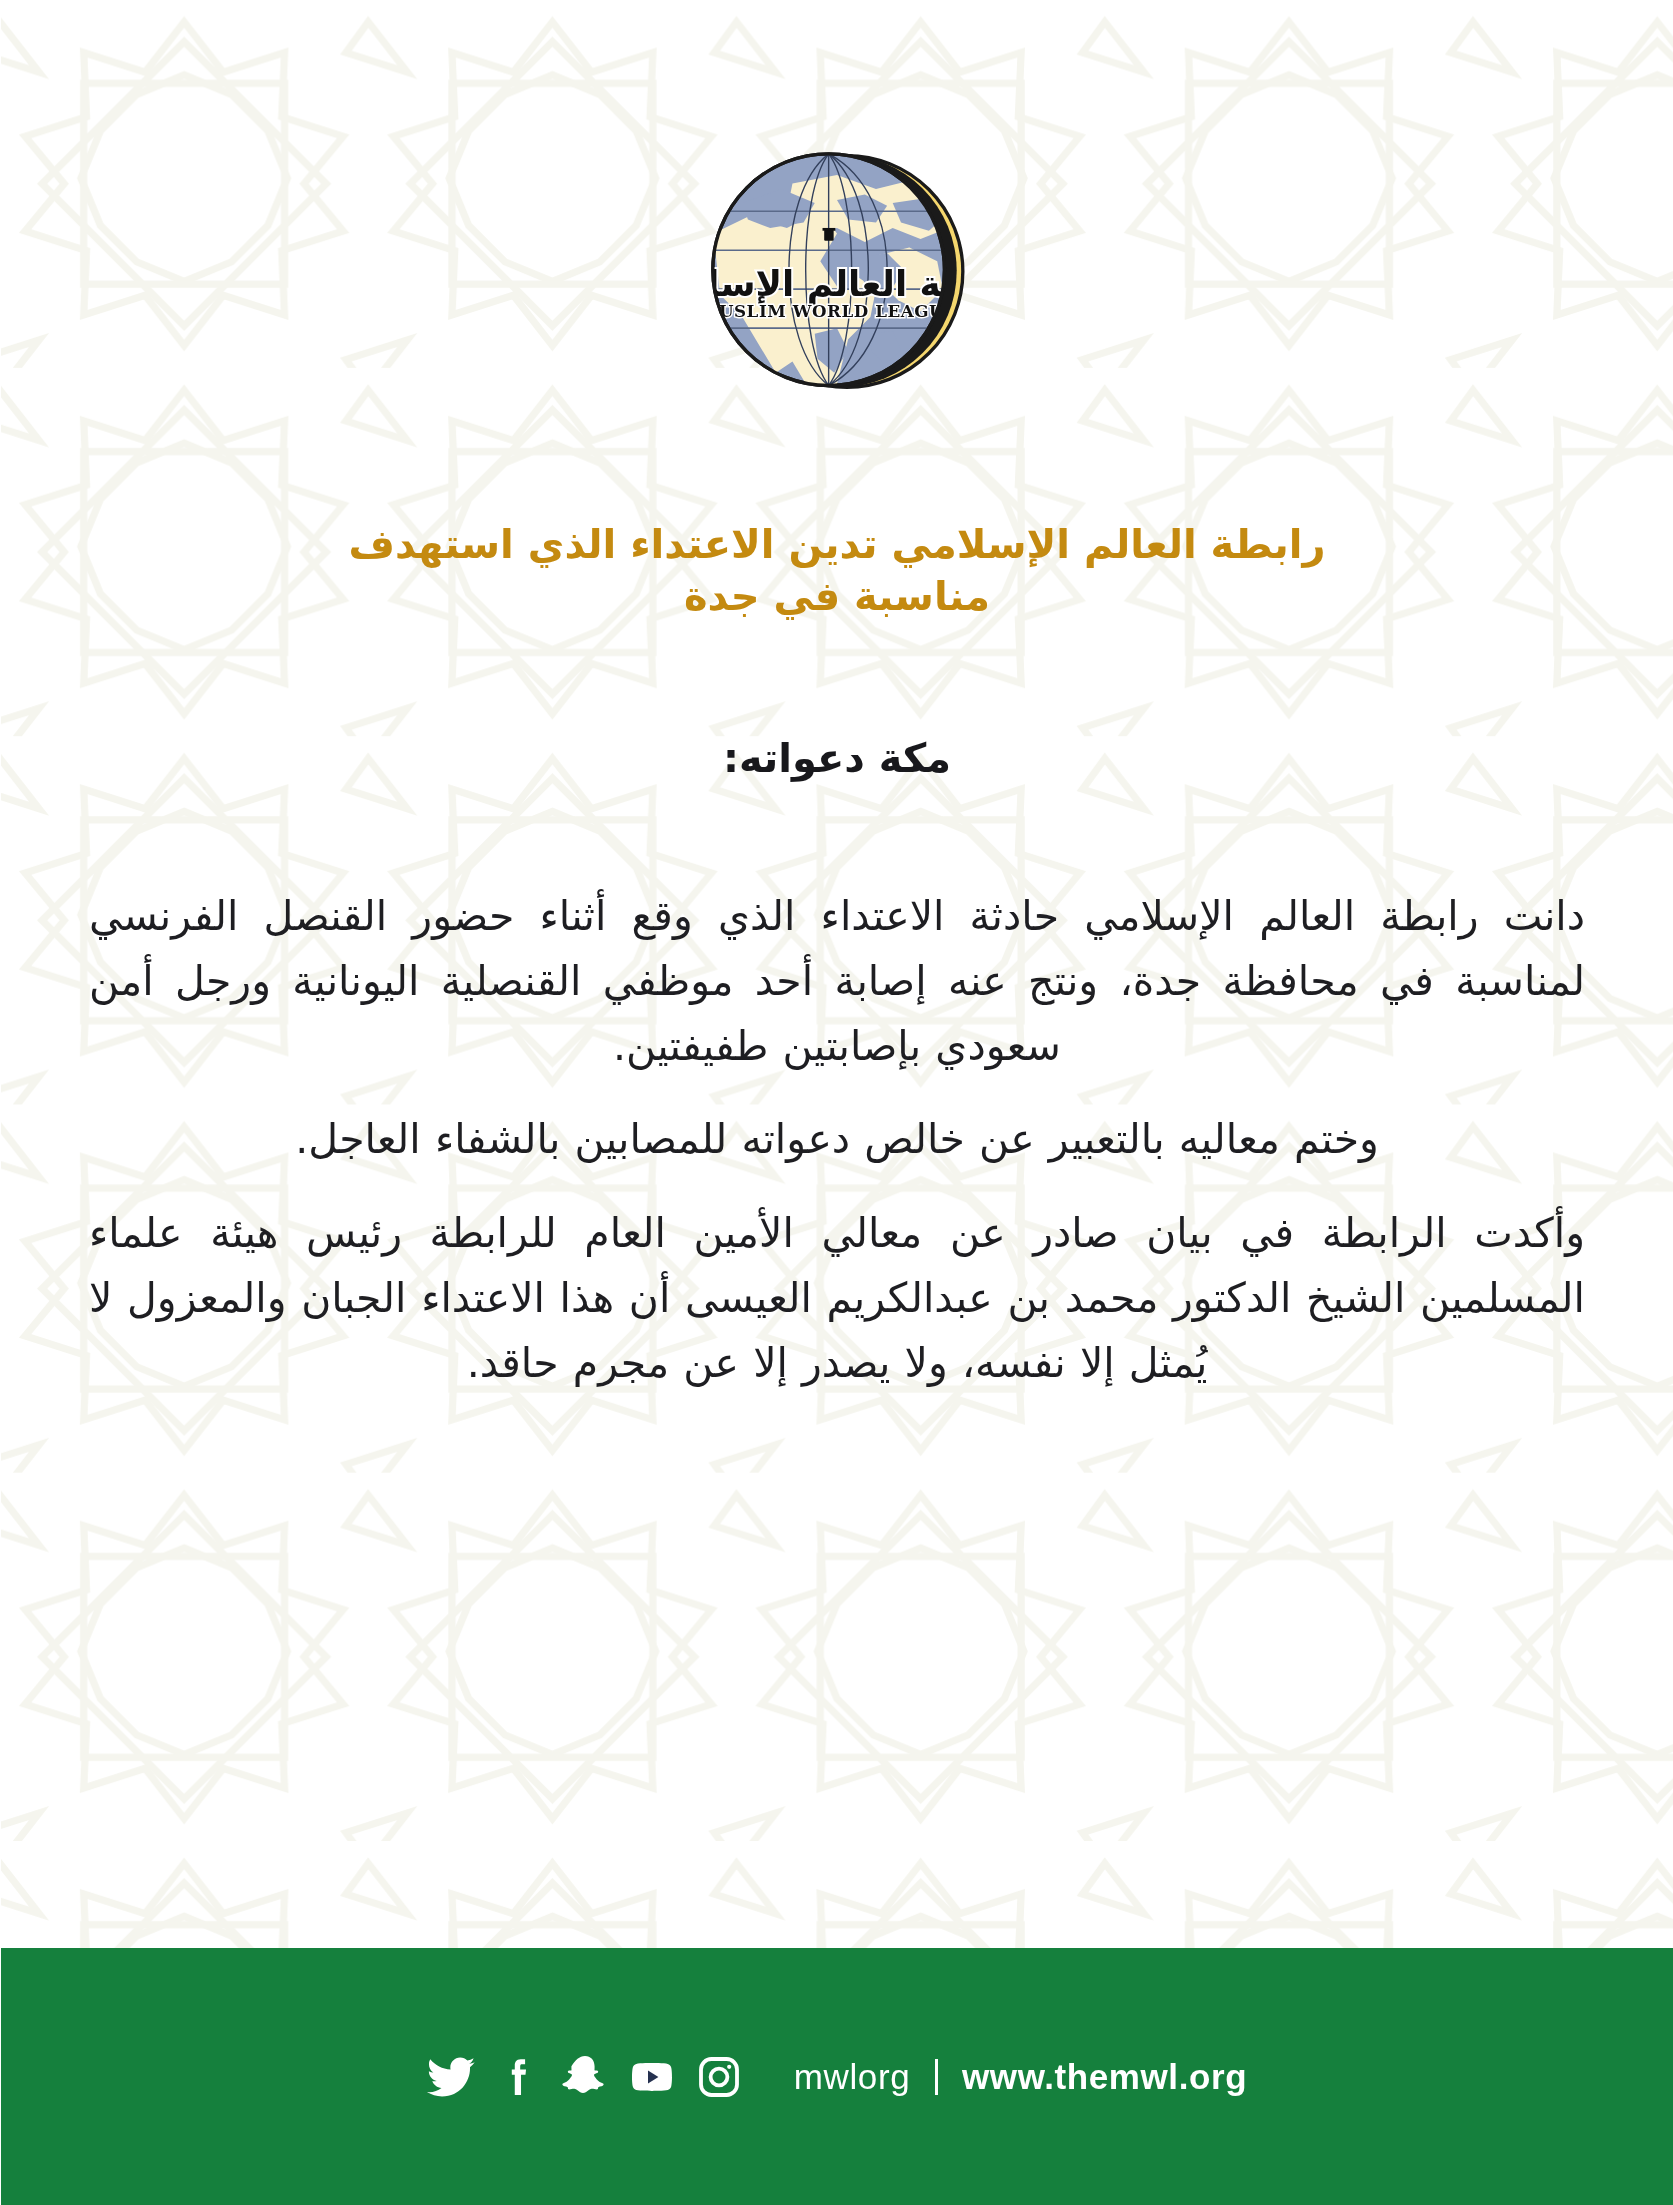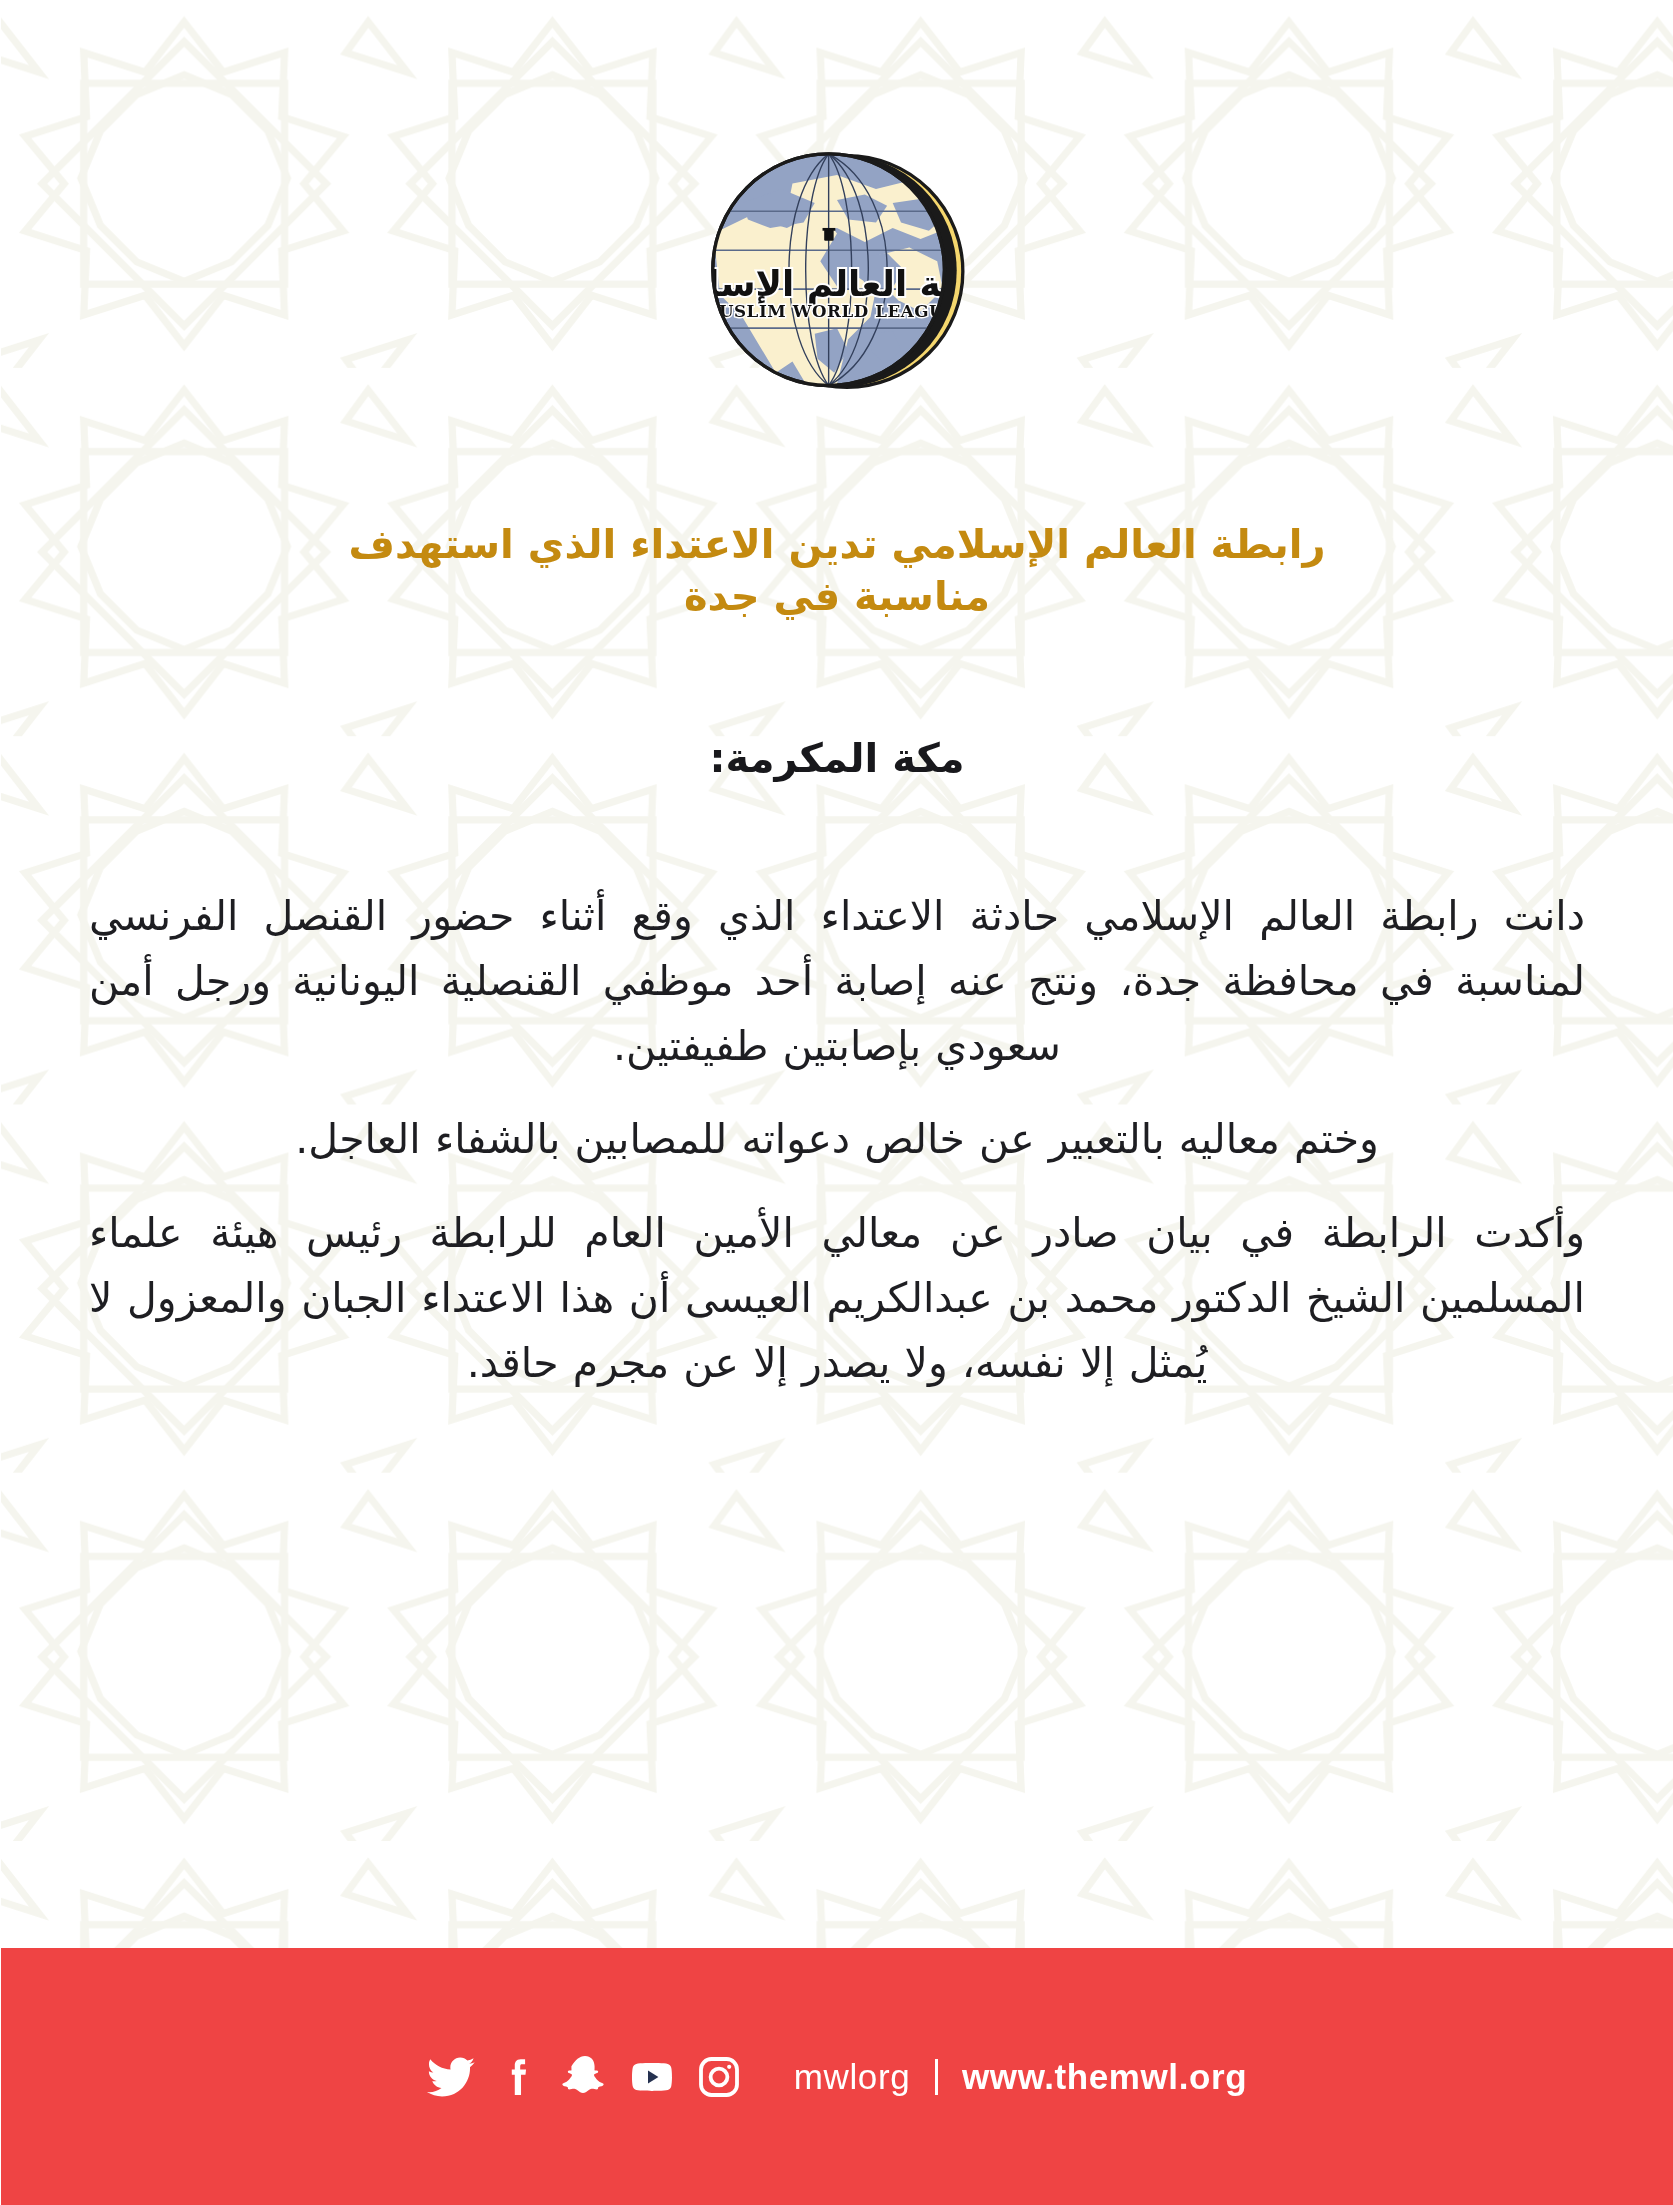--- a/index.html
+++ b/index.html
@@ -90,21 +90,21 @@
   }
   .para:last-child{margin-bottom:0;}
 
   
   .footer{
     position:absolute;
     left:0;
     right:0;
     bottom:0;
     height:257px;
-    background:#ef4444;
+    background:#15803d;
     display:flex;
     align-items:center;
     justify-content:center;
     direction:ltr;
   }
   .footer-inner{
     display:flex;
     align-items:center;
     gap:0;
   }
@@ -222,21 +222,21 @@
       </g>
       <circle cx="215" cy="215" r="208" fill="none" stroke="#1a1a1a" stroke-width="6"></circle>
     </svg>
   </div>
 
   <h1 class="headline">
     <span>رابطة العالم الإسلامي تدين الاعتداء الذي استهدف</span><br>
     <span>مناسبة في جدة</span>
   </h1>
 
-  <div class="dateline">مكة المكرمة:</div>
+  <div class="dateline">مكة دعواته:</div>
 
   <div class="body-block">
     <p class="para">دانت رابطة العالم الإسلامي حادثة الاعتداء الذي وقع أثناء حضور القنصل الفرنسي لمناسبة في محافظة جدة، ونتج عنه إصابة أحد موظفي القنصلية اليونانية ورجل أمن سعودي بإصابتين طفيفتين.</p>
     <p class="para">وختم معاليه بالتعبير عن خالص دعواته للمصابين بالشفاء العاجل.</p>
     <p class="para">وأكدت الرابطة في بيان صادر عن معالي الأمين العام للرابطة رئيس هيئة علماء المسلمين الشيخ الدكتور محمد بن عبدالكريم العيسى أن هذا الاعتداء الجبان والمعزول لا يُمثل إلا نفسه، ولا يصدر إلا عن مجرم حاقد.</p>
   </div>
 
   <div class="footer">
     <div class="footer-inner">
 

